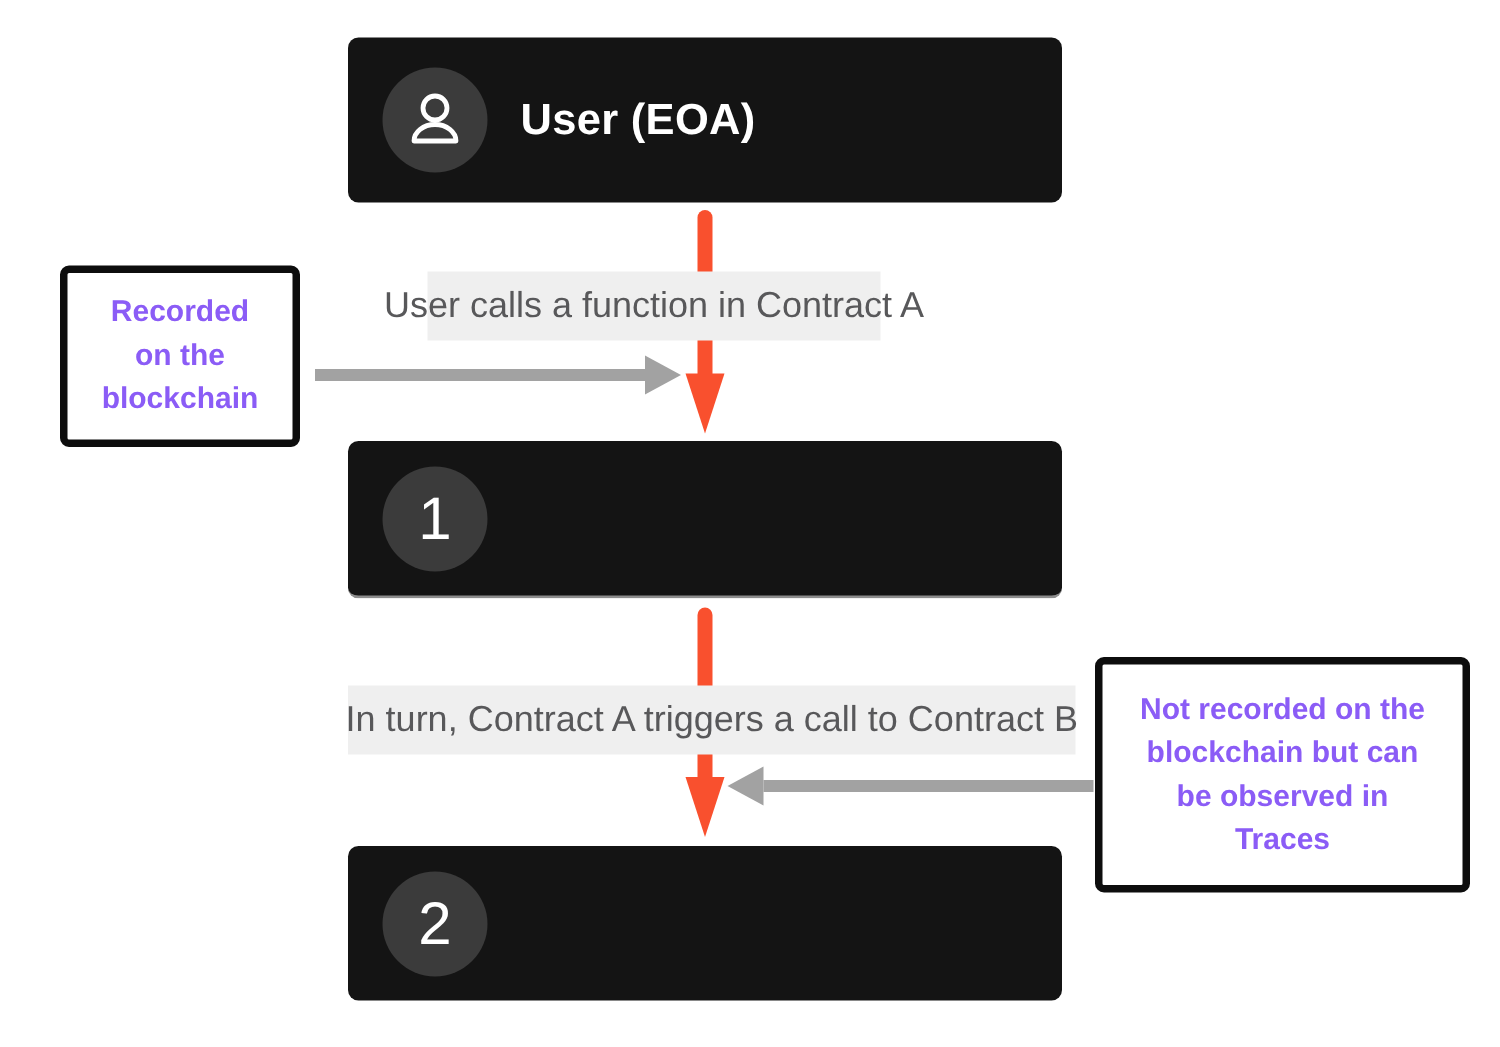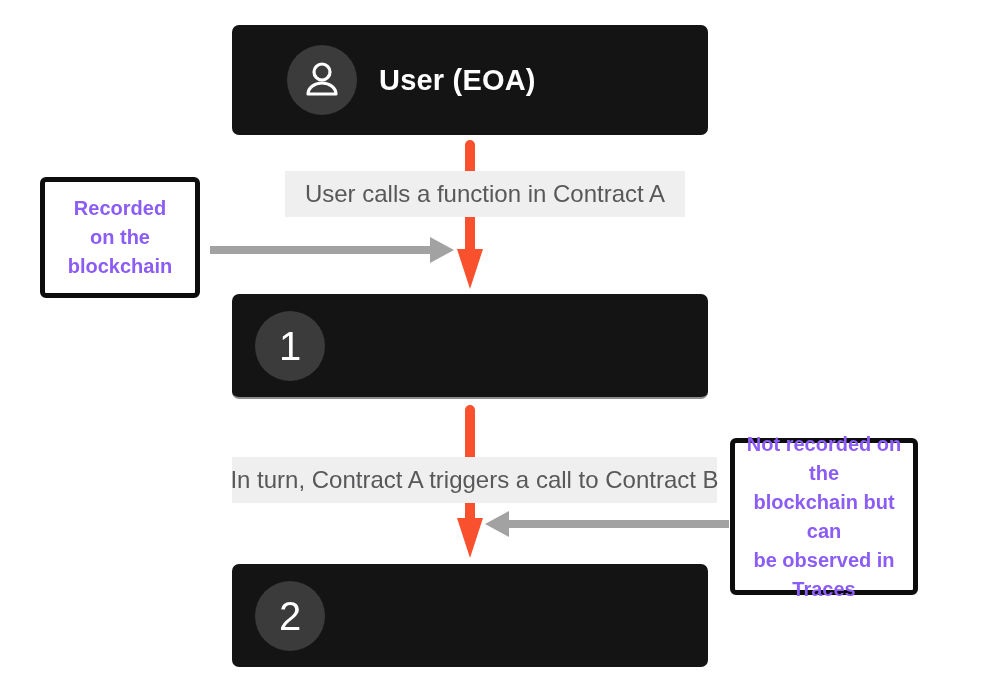--- a/index.html
+++ b/index.html
@@ -19,21 +19,21 @@
   .node {
     position: absolute;
     left: 232px;
     width: 476px;
     background: #141414;
     border-radius: 7px;
     display: flex;
     align-items: center;
     box-sizing: border-box;
   }
-  .node.user      { top: 25px;  height: 110px; padding-left: 32px; }
+  .node.user      { top: 25px;  height: 110px; }
   .node.contract-a{ top: 294px; height: 105px; border-bottom: 2px solid #8d8d8d; }
   .node.contract-b{ top: 564px; height: 103px; }
   .badge {
     width: 70px;
     height: 70px;
     border-radius: 50%;
     background: #3b3b3b;
     margin-left: 23px;
     flex: 0 0 auto;
     display: flex;
@@ -62,21 +62,21 @@
     position: absolute;
     z-index: 3;
     background: #efefef;
     color: #58585a;
     font-size: 24px;
     display: flex;
     align-items: center;
     justify-content: center;
     white-space: nowrap;
   }
-  .edge-label.first  { left: 285px; top: 171px; width: 400px; height: 46px; }
+  .edge-label.first  { left: 285px; top: 181px; width: 302px; height: 46px; }
   .edge-label.second { left: 232px; top: 457px; width: 485px; height: 46px; }
   
   .g-arrow { position: absolute; z-index: 1; }
   .g-shaft { stroke: #a2a2a2; stroke-width: 8; }
   .g-head  { fill: #a2a2a2; }
   
   .callout {
     position: absolute;
     z-index: 2;
     background: #ffffff;
@@ -89,21 +89,21 @@
     text-align: center;
   }
   .callout .callout-text {
     font-size: 20px;
     font-weight: 700;
     color: #8b5cf6;
     line-height: 1.45;
     white-space: pre-line;
   }
   .callout.left-note  { left: 40px;  top: 177px; width: 160px; height: 121px; }
-  .callout.right-note { left: 730px; top: 438px; width: 188px; height: 157px; }
+  .callout.right-note { left: 730px; top: 438px; width: 250px; height: 157px; }
 </style>
 </head>
 <body>
 
 <div class="stage">
 
   <svg class="v-arrow" style="left:455px; top:139px;" width="30" height="152">
     <line class="o-shaft" x1="15" y1="6" x2="15" y2="116"></line>
     <polygon class="o-head" points="2,110 28,110 15,150"></polygon>
   </svg>

